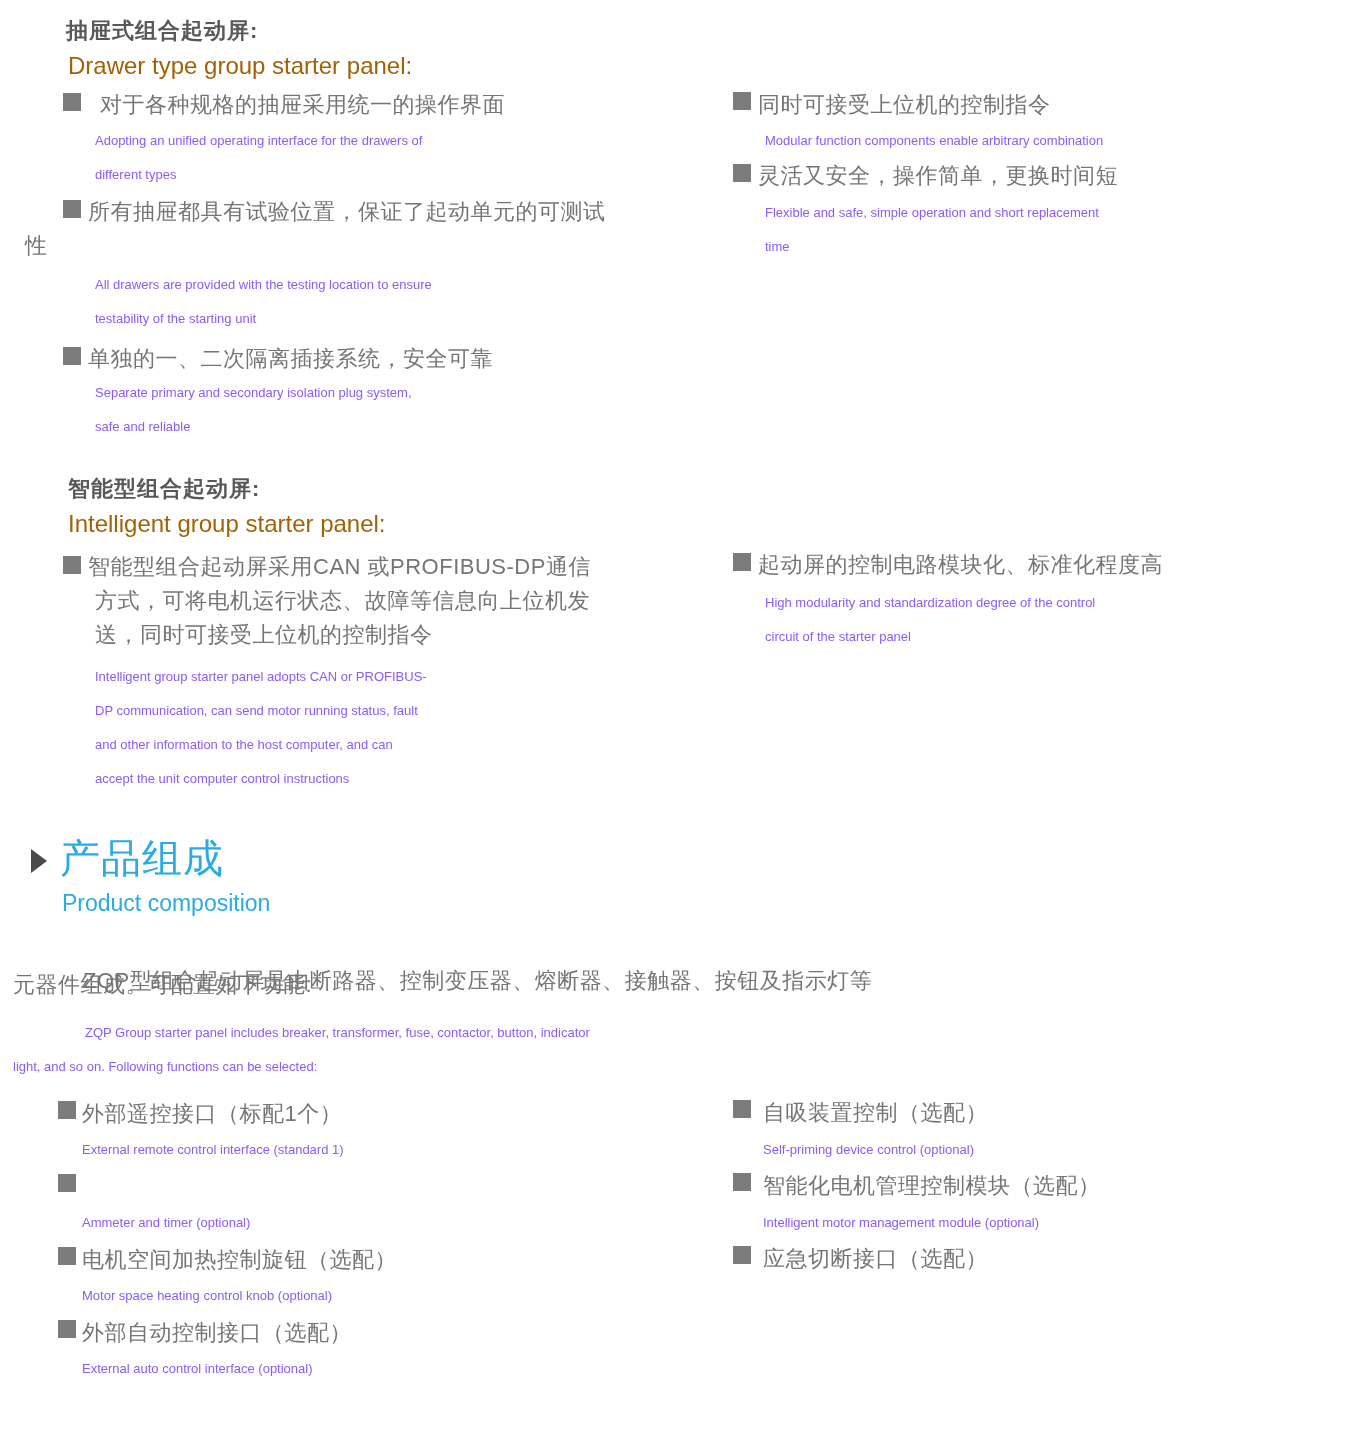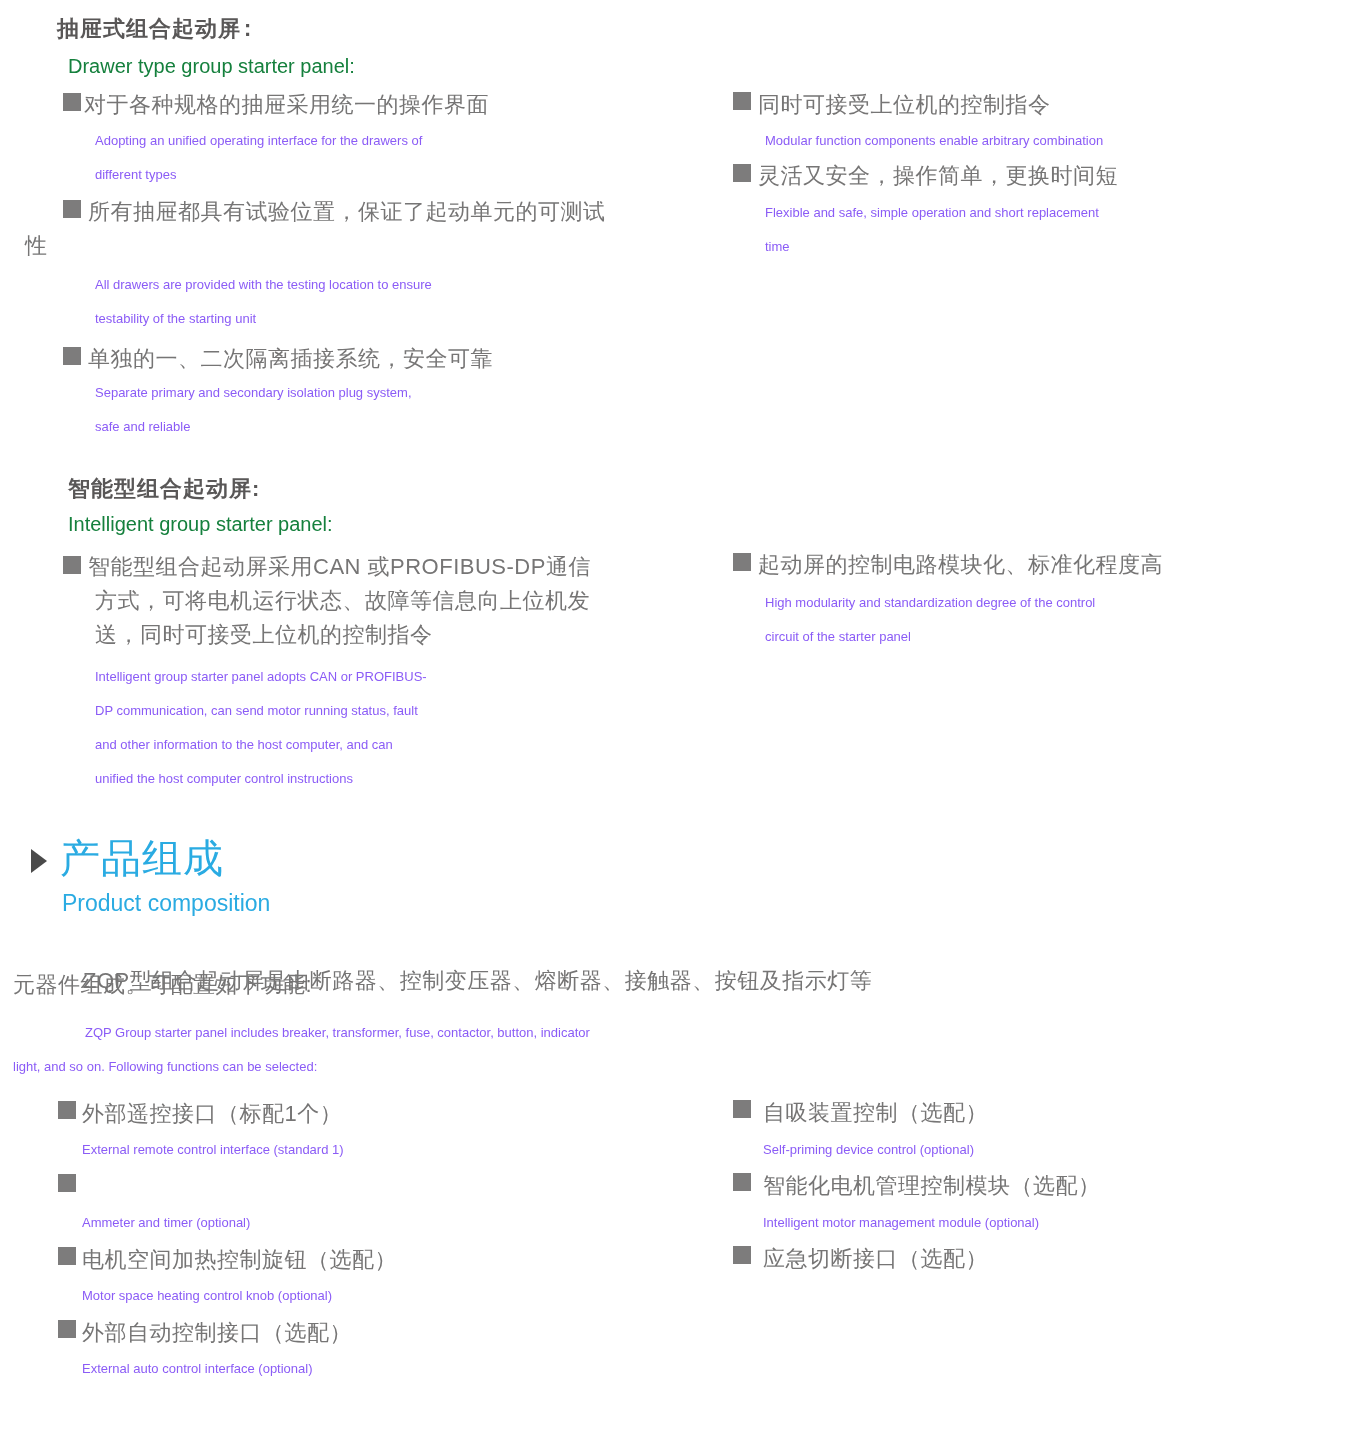--- a/index.html
+++ b/index.html
@@ -7,43 +7,43 @@
     position:relative;
     width:1349px;height:1438px;
     background:#ffffff;
     font-family:"Liberation Sans","DejaVu Sans",sans-serif;
     overflow:hidden;
   }
   .abs{position:absolute;}
   
   .zhb{font-size:22px;font-weight:bold;color:#595757;line-height:30px;white-space:nowrap;letter-spacing:1px;}
   
-  .enh{font-size:20px;color:#15803d;line-height:28px;white-space:nowrap;}
+  .enh{font-size:24px;color:#a16207;line-height:28px;white-space:nowrap;}
   
   .zh{font-size:22px;color:#767575;line-height:34px;white-space:nowrap;letter-spacing:0.5px;}
   
   .en{font-size:13px;color:#8b5cf6;line-height:34px;white-space:nowrap;}
   
   .sq{position:absolute;width:18px;height:18px;background:#7d7c7c;}
   
   .blue-title{font-size:40px;color:#2aabe2;line-height:46px;white-space:nowrap;letter-spacing:1px;}
   .blue-sub{font-size:23px;color:#2aabe2;line-height:30px;white-space:nowrap;}
   
   .tri{position:absolute;width:0;height:0;border-top:12px solid transparent;border-bottom:12px solid transparent;border-left:16px solid #4a4a4a;}
 </style>
 </head>
 <body>
 
 <div class="page">
 
-  <div class="abs zhb" style="left:57px;top:16px;font-family:Liberation Mono, monospace;">抽屉式组合起动屏:</div>
+  <div class="abs zhb" style="left:66px;top:16px;">抽屉式组合起动屏:</div>
   <div class="abs enh" style="left:68px;top:52px;">Drawer type group starter panel:</div>
 
   <div class="sq" style="left:63px;top:93px;"></div>
-  <div class="abs zh" style="left:84px;top:88px;text-align:right;">对于各种规格的抽屉采用统一的操作界面</div>
+  <div class="abs zh" style="left:100px;top:88px;text-align:right;">对于各种规格的抽屉采用统一的操作界面</div>
   <div class="abs en" style="left:95px;top:124px;">Adopting an unified operating interface for the drawers of</div>
   <div class="abs en" style="left:95px;top:158px;">different types</div>
 
   <div class="sq" style="left:63px;top:200px;"></div>
   <div class="abs zh" style="left:88px;top:195px;">所有抽屉都具有试验位置，保证了起动单元的可测试</div>
   <div class="abs zh" style="left:25px;top:229px;">性</div>
   <div class="abs en" style="left:95px;top:268px;">All drawers are provided with the testing location to ensure</div>
   <div class="abs en" style="left:95px;top:302px;">testability of the starting unit</div>
 
   <div class="sq" style="left:63px;top:347px;"></div>
@@ -63,21 +63,21 @@
   <div class="abs zhb" style="left:68px;top:474px;">智能型组合起动屏:</div>
   <div class="abs enh" style="left:68px;top:510px;">Intelligent group starter panel:</div>
 
   <div class="sq" style="left:63px;top:556px;"></div>
   <div class="abs zh" style="left:88px;top:550px;">智能型组合起动屏采用CAN 或PROFIBUS-DP通信</div>
   <div class="abs zh" style="left:95px;top:584px;">方式，可将电机运行状态、故障等信息向上位机发</div>
   <div class="abs zh" style="left:95px;top:618px;">送，同时可接受上位机的控制指令</div>
   <div class="abs en" style="left:95px;top:660px;">Intelligent group starter panel adopts CAN or PROFIBUS-</div>
   <div class="abs en" style="left:95px;top:694px;">DP communication, can send motor running status, fault</div>
   <div class="abs en" style="left:95px;top:728px;">and other information to the host computer, and can</div>
-  <div class="abs en" style="left:95px;top:762px;">unified the host computer control instructions</div>
+  <div class="abs en" style="left:95px;top:762px;">accept the unit computer control instructions</div>
 
   <div class="sq" style="left:733px;top:553px;"></div>
   <div class="abs zh" style="left:758px;top:548px;">起动屏的控制电路模块化、标准化程度高</div>
   <div class="abs en" style="left:765px;top:586px;">High modularity and standardization degree of the control</div>
   <div class="abs en" style="left:765px;top:620px;">circuit of the starter panel</div>
 
   <div class="tri" style="left:31px;top:849px;"></div>
   <div class="abs blue-title" style="left:60px;top:835px;">产品组成</div>
   <div class="abs blue-sub" style="left:62px;top:888px;">Product composition</div>
 

